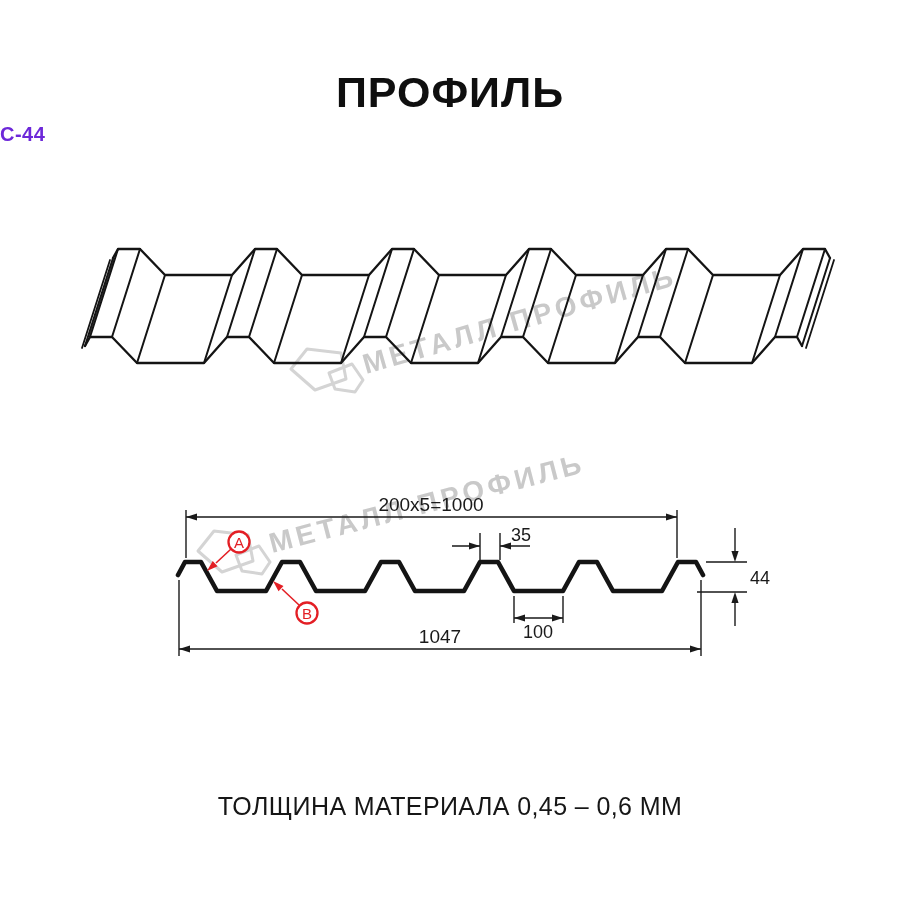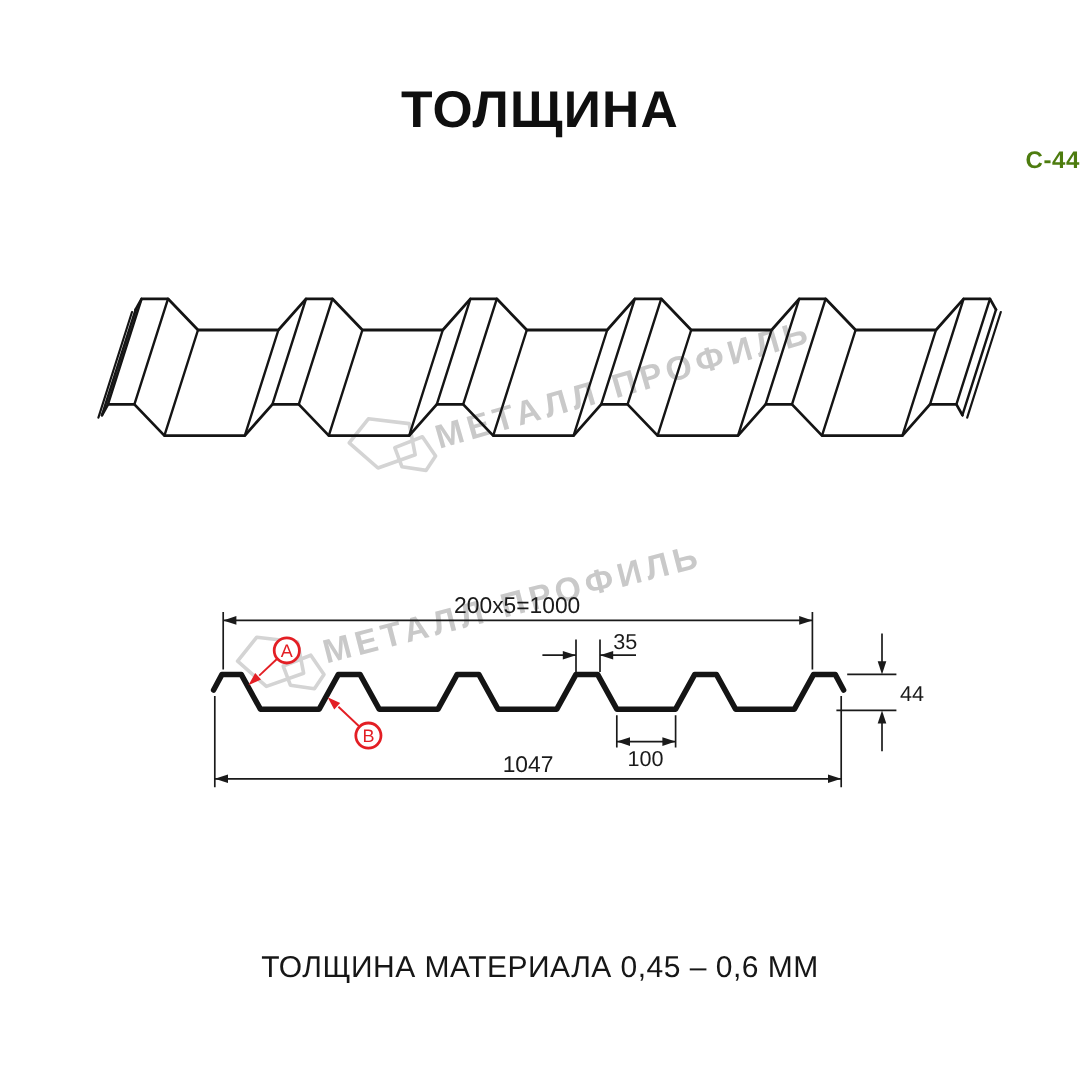--- a/index.html
+++ b/index.html
@@ -11,23 +11,23 @@
     font-family:"Liberation Sans",sans-serif;
   }
   .title{
     position:absolute;top:68px;left:0;right:0;
     text-align:center;
     font-weight:700;font-size:43px;letter-spacing:1px;
     color:#0f0f0f;
   }
   .subtitle{
     position:absolute;top:123px;left:0;right:0;
-    text-align:right;
+    text-align:left;
     font-weight:700;font-size:20px;letter-spacing:0.5px;
-    color:#4d7c0f;
+    color:#6d28d9;
   }
   .footer-note{
     position:absolute;top:792px;left:0;right:0;
     text-align:center;
     font-weight:400;font-size:25px;letter-spacing:0.4px;
     color:#161616;
   }
   svg.canvas{position:absolute;left:0;top:0;}
   .wm-text{
     font-family:"Liberation Sans",sans-serif;
@@ -41,21 +41,21 @@
   .red-letter{
     font-family:"Liberation Sans",sans-serif;
     font-weight:400;font-size:15px;fill:#e31e24;
   }
 </style>
 </head>
 <body>
 
 <div class="page">
 
-  <div class="title">ТОЛЩИНА</div>
+  <div class="title">ПРОФИЛЬ</div>
   <div class="subtitle">С-44</div>
 
   <svg class="canvas" width="900" height="900" viewBox="0 0 900 900">
 
     <g>
       <g transform="translate(323,369)" stroke="#d4d4d4" stroke-width="3" fill="none" stroke-linejoin="round">
         <path d="M-32,0 L-16,-20 L18,-16 L23,10 L-8,21 Z"></path>
         <path d="M6,4 L29,-5 L40,11 L32,23 L12,20 Z"></path>
       </g>
       <text class="wm-text" transform="translate(366,374) rotate(-16)">МЕТАЛЛ ПРОФИЛЬ</text>

